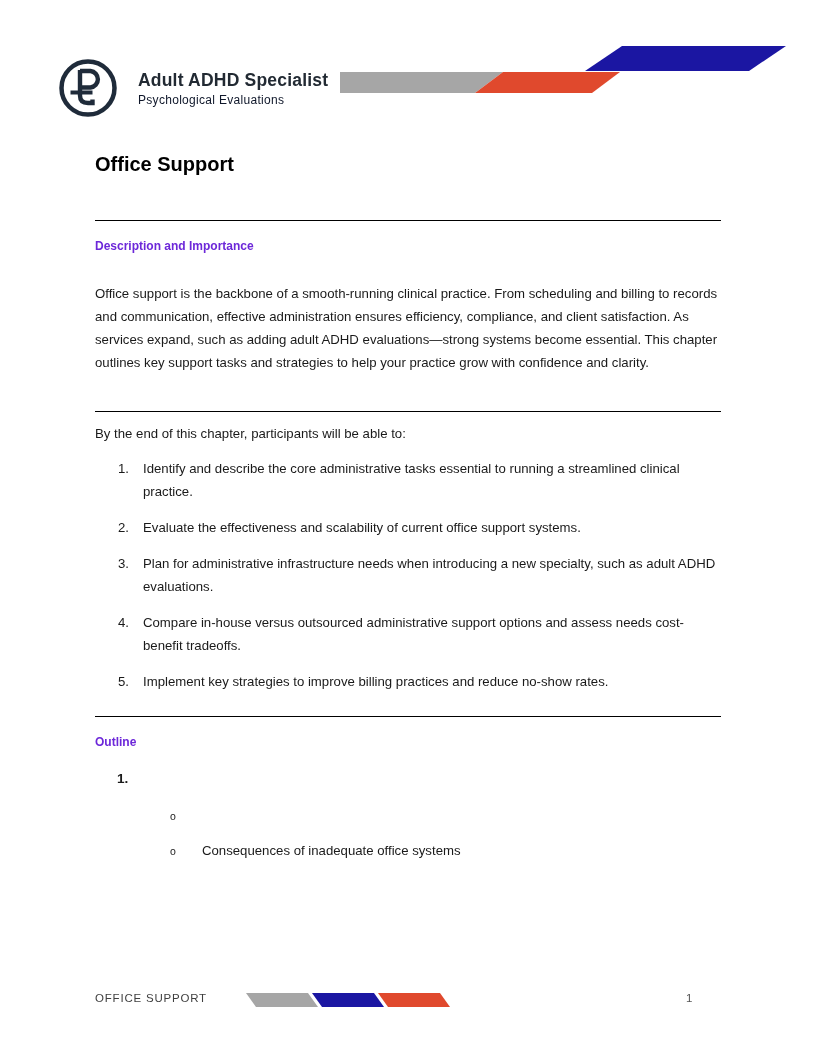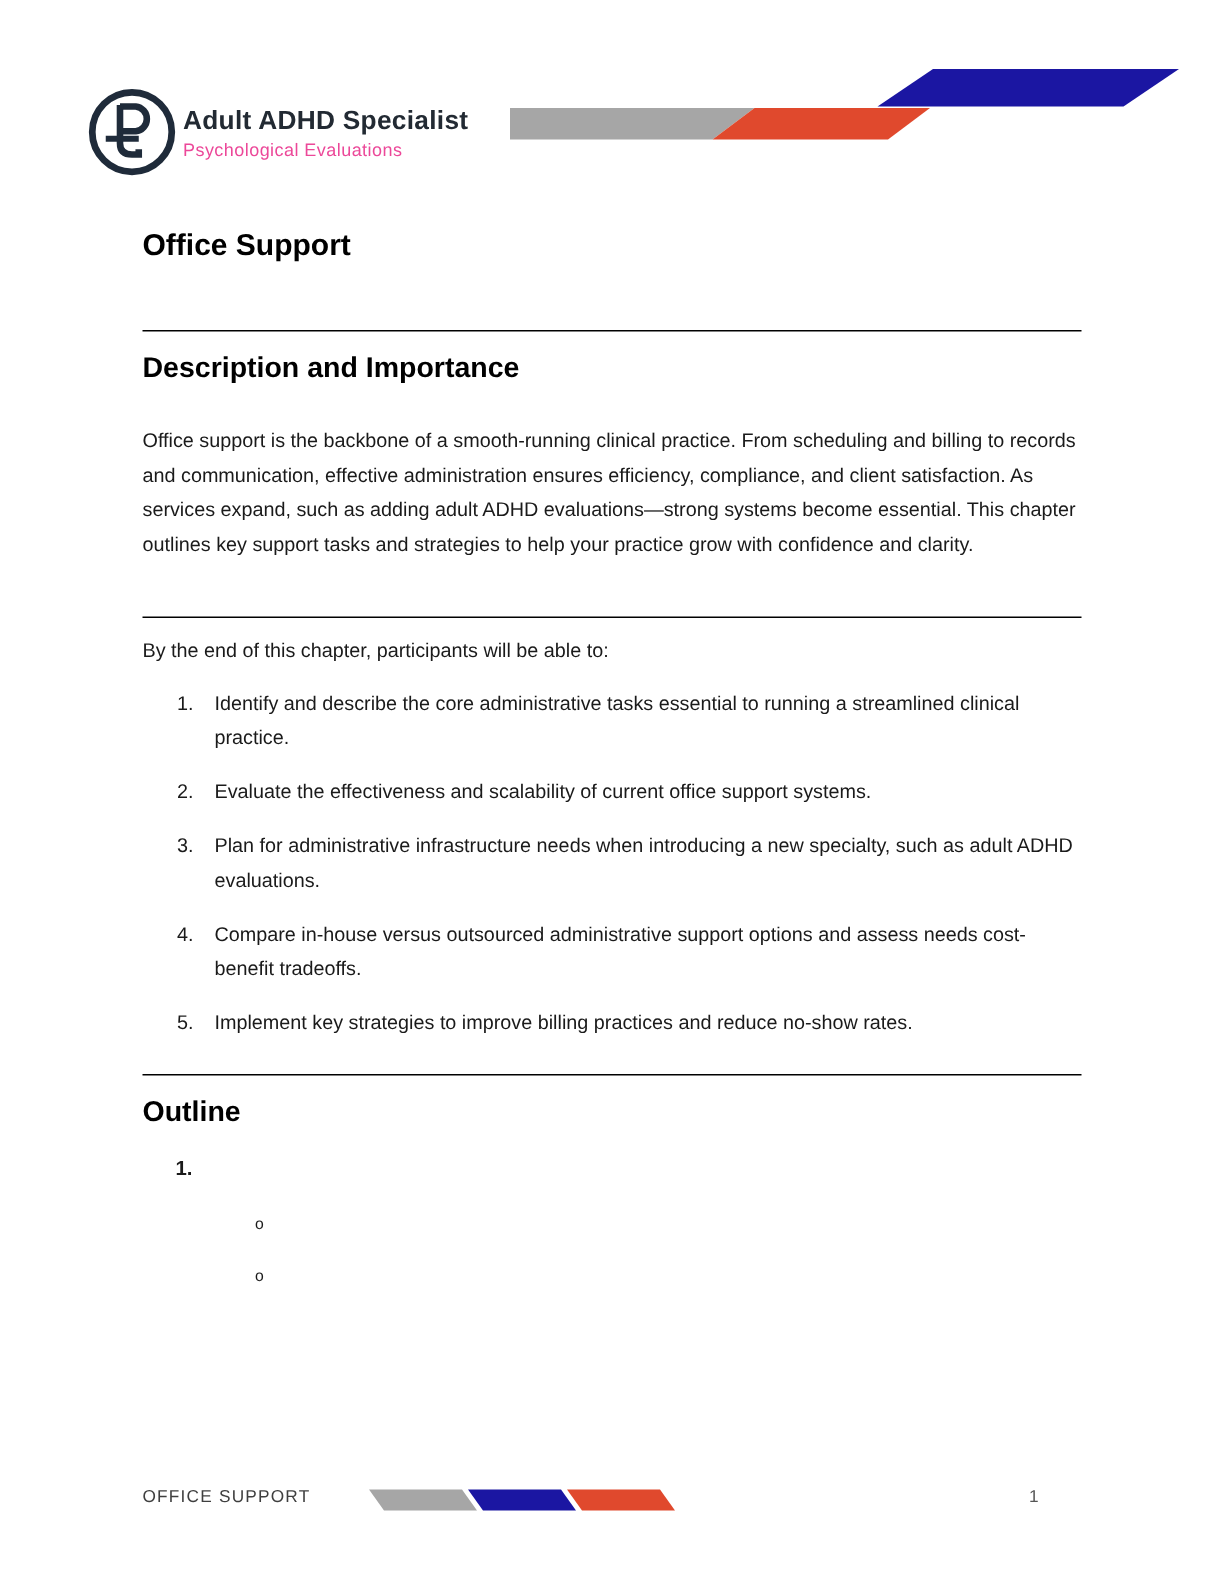--- a/index.html
+++ b/index.html
@@ -10,37 +10,37 @@
     margin:0 auto;
     background:#ffffff;
     font-family:"Liberation Sans","DejaVu Sans",sans-serif;
     color:#1a1a1a;
     overflow:hidden;
   }
 
   
   .brand { position:absolute; left:56px; top:56px; display:flex; align-items:center; }
   .brand-mark { width:64px; height:64px; flex:0 0 auto; }
-  .brand-text { margin-left:2px; }
+  .brand-text { margin-left:18px; }
   .brand-title { font-size:17.5px; font-weight:bold; color:#222a33; letter-spacing:.2px; }
-  .brand-sub   { font-size:12px; color:#ec4899; margin-top:2px; letter-spacing:.3px; }
+  .brand-sub   { font-size:12px; color:#0f172a; margin-top:2px; letter-spacing:.3px; }
 
   .ribbon-top { position:absolute; left:0; top:0; width:816px; height:110px; }
 
   
   .content { position:absolute; left:95px; top:151px; width:626px; }
 
   .doc-title { font-size:20px; line-height:26px; font-weight:bold; color:#000; }
 
   .rule { border:0; border-top:1.2px solid #000; height:0; }
   .rule-1 { margin-top:43px; }
   .rule-2 { margin-top:37px; }
   .rule-3 { margin-top:23px; }
 
-  .sec-head { font-size:19px; line-height:24px; font-weight:bold; color:#000000; margin-top:13px; }
+  .sec-head { font-size:12px; line-height:24px; font-weight:bold; color:#6d28d9; margin-top:13px; }
 
   .body-par { font-size:13.2px; line-height:23px; margin-top:24px; }
 
   .obj-intro { font-size:13.2px; line-height:23px; margin-top:10px; }
 
   .num-list { margin-top:12px; }
   .num-item { display:flex; margin-bottom:13px; font-size:13.2px; line-height:23px; }
   .num-item:last-child { margin-bottom:0; }
   .num-marker { width:25px; margin-left:23px; flex:0 0 auto; }
   .num-text { flex:1; }
@@ -123,20 +123,21 @@
     <div class="outline-item">
       <span class="outline-marker">1.</span>
     </div>
 
     <div class="sub-list">
       <div class="sub-item">
         <span class="sub-marker">o</span>
       </div>
       <div class="sub-item">
         <span class="sub-marker">o</span>
+        <span class="sub-text">Consequences of inadequate office systems</span>
       </div>
     </div>
 
   </div>
 
   <div class="footer-label">OFFICE SUPPORT</div>
   <svg class="ribbon-bottom" viewBox="0 0 215 18" xmlns="http://www.w3.org/2000/svg">
     <polygon points="6,2 68,2 78,16 16,16" fill="#a6a6a6"></polygon>
     <polygon points="72,2 134,2 144,16 82,16" fill="#1b16a2"></polygon>
     <polygon points="138,2 200,2 210,16 148,16" fill="#e0492d"></polygon>

